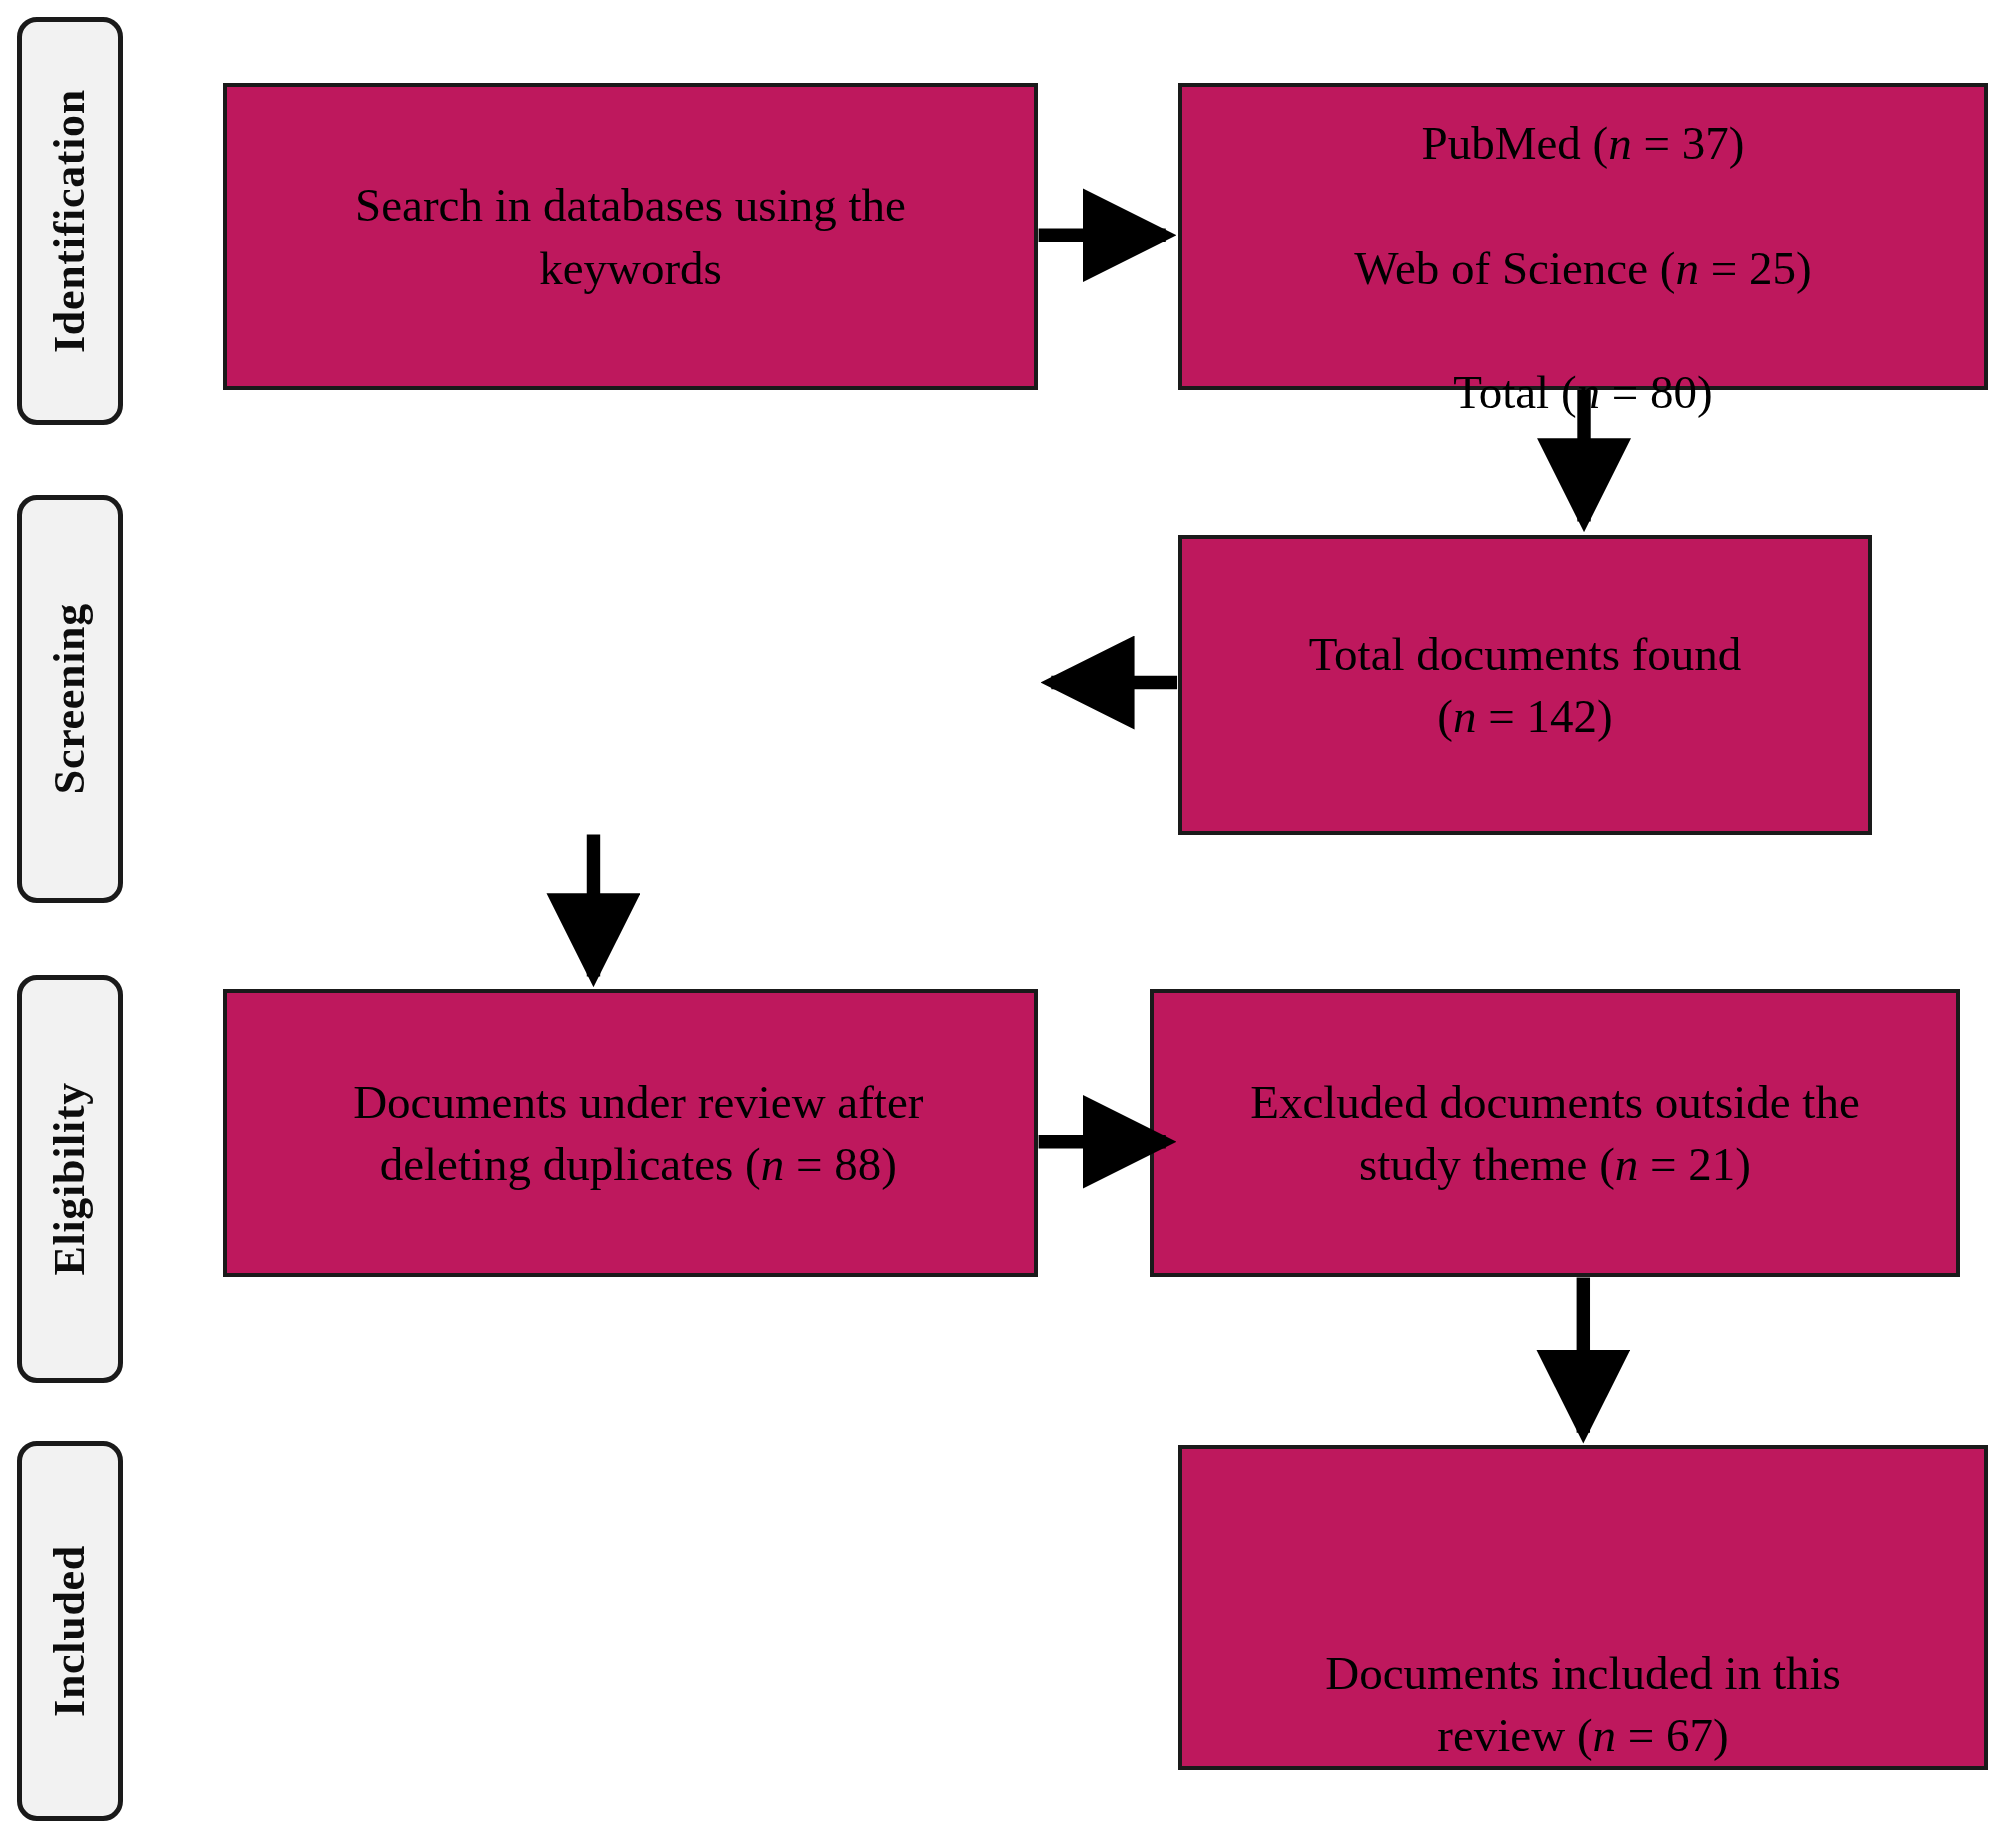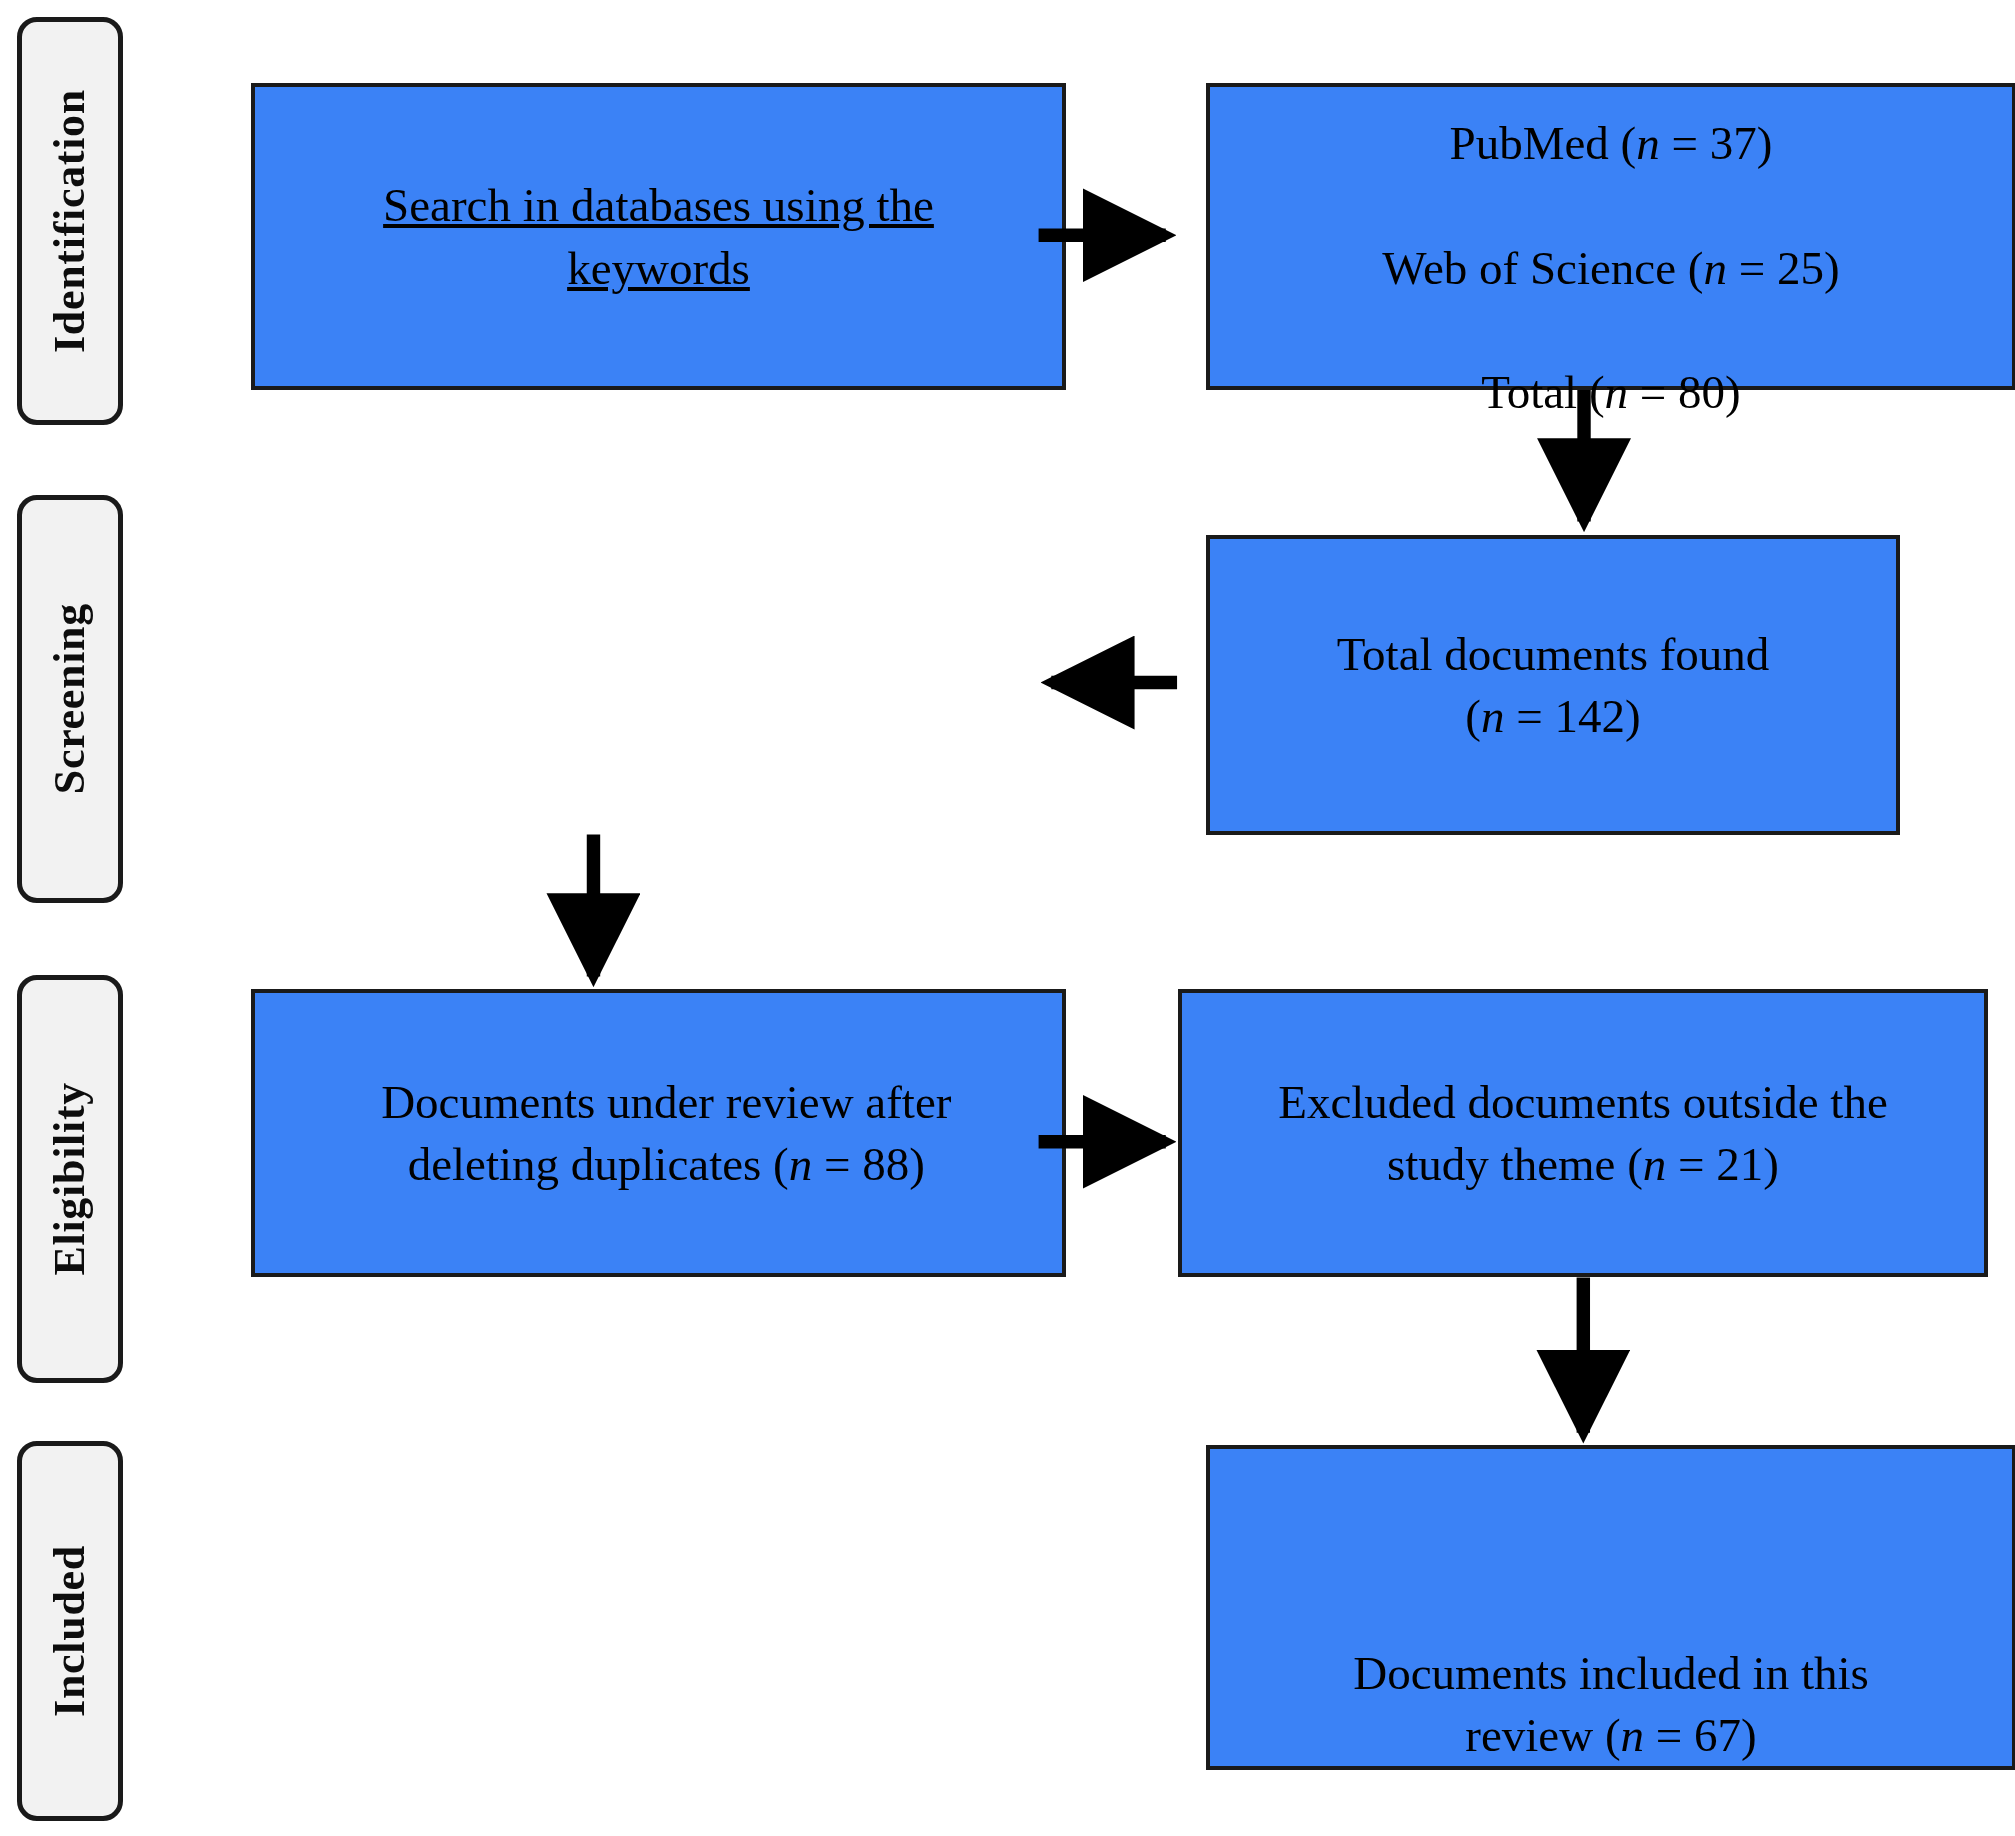--- a/index.html
+++ b/index.html
@@ -35,28 +35,27 @@
     letter-spacing: 0.7px;
     color: #0d0d0d;
     white-space: nowrap;
     line-height: 1;
   }
 
   
   .flow-box {
     position: absolute;
     box-sizing: border-box;
-    background: #3b82f6;
+    background: #be185d;
     border: 4.2px solid #1a1a1a;
     display: flex;
     align-items: center;
     justify-content: center;
     text-align: center;
     padding: 0 18.4px;
-    margin-left: 28px;
   }
   .flow-box-text {
     font-size: 47px;
     line-height: 1.32;
     color: #000000;
     white-space: pre-line;
   }
   .flow-box-text .nvar {
     font-style: italic;
   }
@@ -85,21 +84,21 @@
   </div>
 
   <div class="stage-pill" style="left:17px; top:975px; width:106px; height:408px;">
     <span class="stage-pill-label">Eligibility</span>
   </div>
 
   <div class="stage-pill" style="left:17px; top:1441px; width:106px; height:380px;">
     <span class="stage-pill-label">Included</span>
   </div>
 
-  <div class="flow-box" style="left:223px; top:83px; width:815px; height:307px;text-decoration:underline;">
+  <div class="flow-box" style="left:223px; top:83px; width:815px; height:307px;">
     <div class="flow-box-text">Search in databases using the
 keywords</div>
   </div>
 
   <div class="flow-box" style="left:1178px; top:83px; width:810px; height:307px;">
     <div class="flow-box-text">
       <span><span>PubMed</span> <span>(</span><span class="nvar">n</span><span> = </span><span>37</span><span>)</span></span><br>
       <span><span>Web of Science</span> <span>(</span><span class="nvar">n</span><span> = </span><span>25</span><span>)</span></span><br>
       <span><span>Total</span> <span>(</span><span class="nvar">n</span><span> = </span><span>80</span><span>)</span></span>
     </div>

